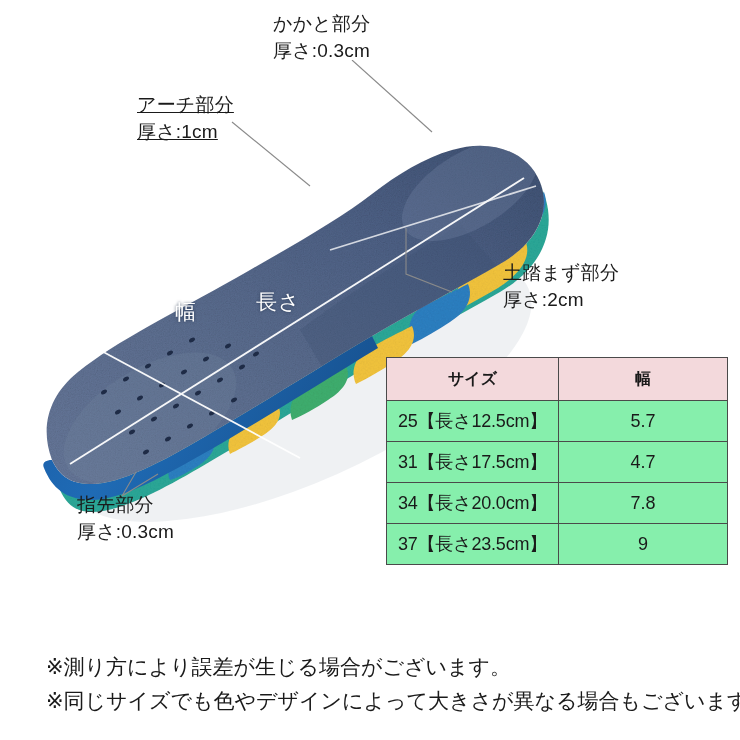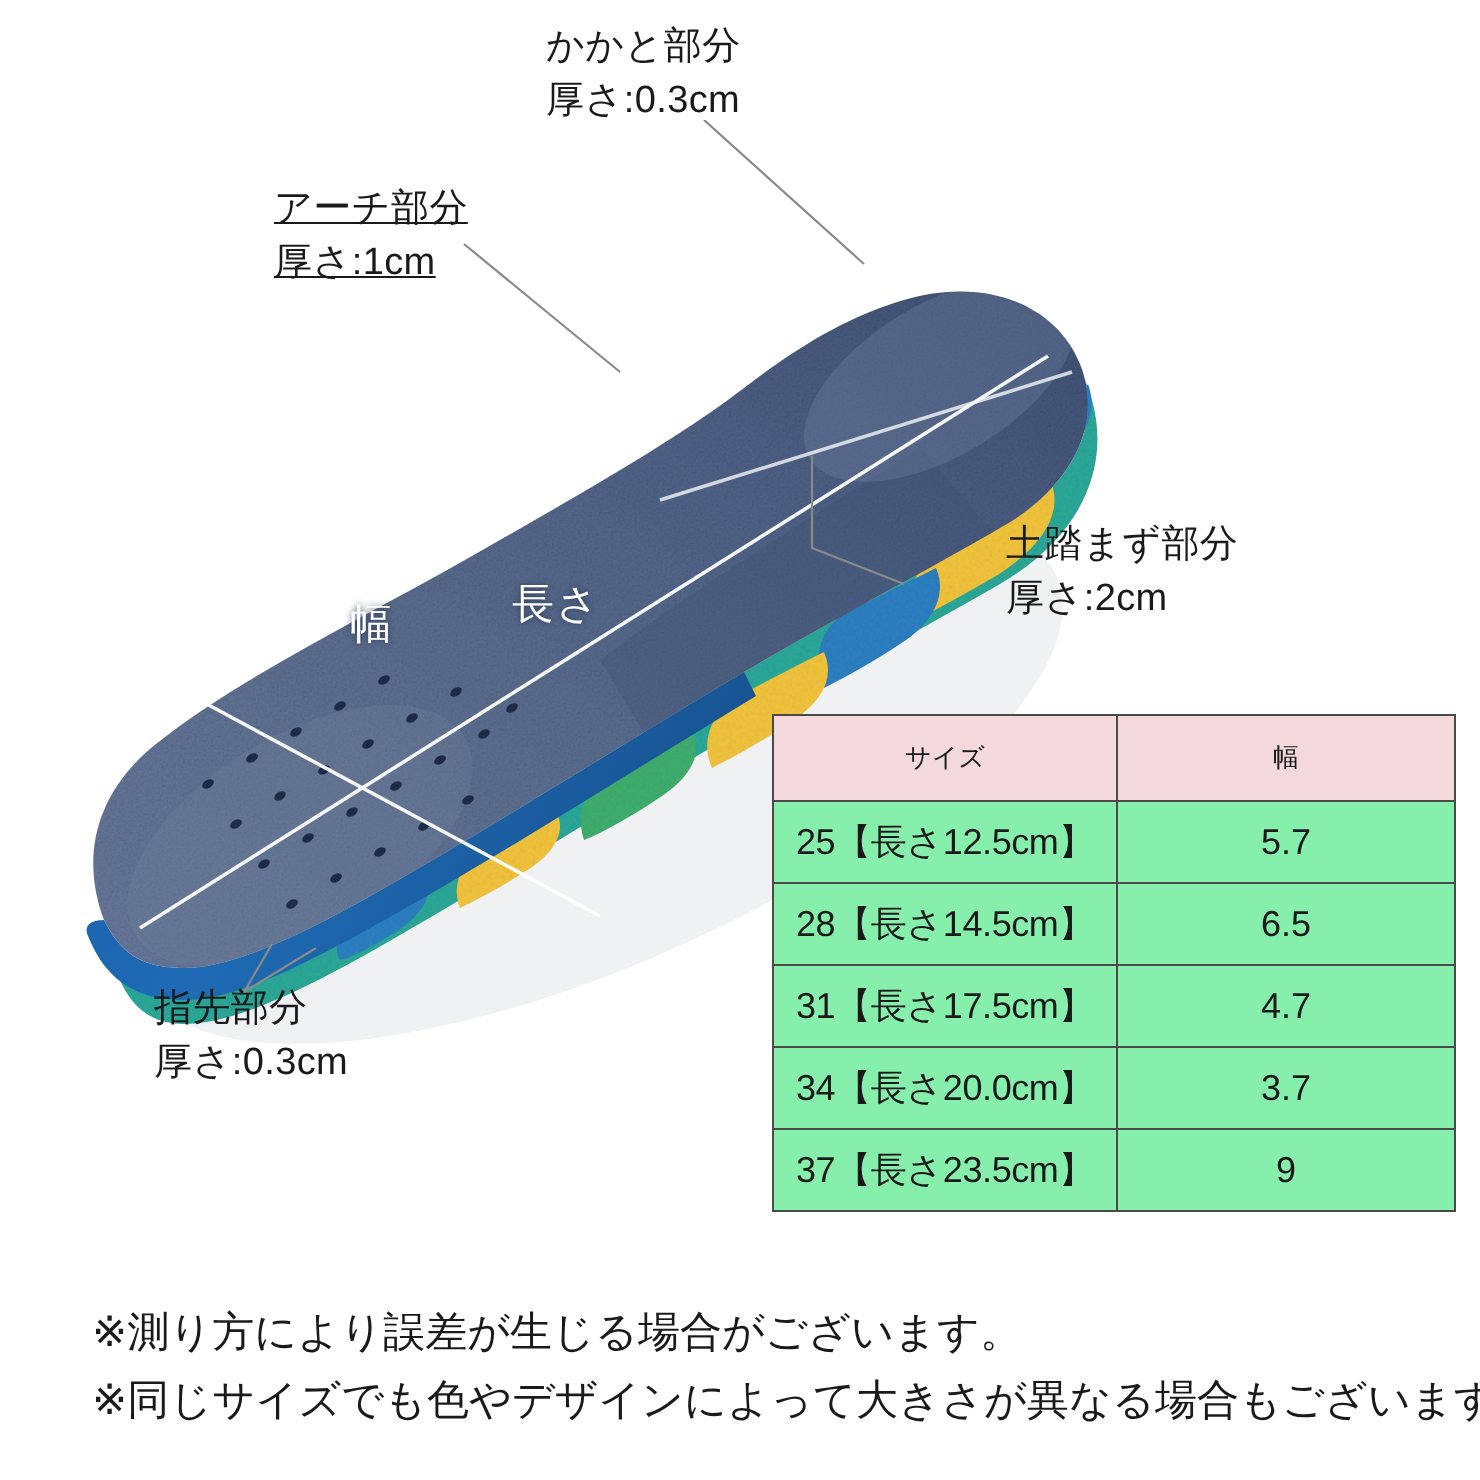--- a/index.html
+++ b/index.html
@@ -87,22 +87,23 @@
     text-align: center;
     vertical-align: middle;
     font-weight: normal;
     font-size: 18px;
     color: #1a1a1a;
     background: #86efac;
     padding: 0 4px;
   }
   table.size-table thead th {
     background: #f3d9dc;
-    font-size: 13px;
+    font-size: 16px;
     height: 42px;
+    font-weight: bold;
   }
   table.size-table col.c-size { width: 172px; }
   table.size-table col.c-width { width: 169px; }
   td.size-cell {
     text-align: left;
     padding-left: 10px;
     letter-spacing: -0.2px;
   }
 
   #unit-note {
@@ -329,30 +330,26 @@
           <th>サイズ</th>
           <th>幅</th>
         </tr>
       </thead>
       <tbody>
         <tr>
           <td class="size-cell">25【長さ12.5cm】</td>
           <td>5.7</td>
         </tr>
         <tr>
-          <td class="size-cell">28【長さ14.5cm】</td>
-          <td>6.5</td>
-        </tr>
-        <tr>
           <td class="size-cell">31【長さ17.5cm】</td>
           <td>4.7</td>
         </tr>
         <tr>
           <td class="size-cell">34【長さ20.0cm】</td>
-          <td>3.7</td>
+          <td>7.8</td>
         </tr>
         <tr>
           <td class="size-cell">37【長さ23.5cm】</td>
           <td>9</td>
         </tr>
       </tbody>
     </table>
   </div>
 
 

